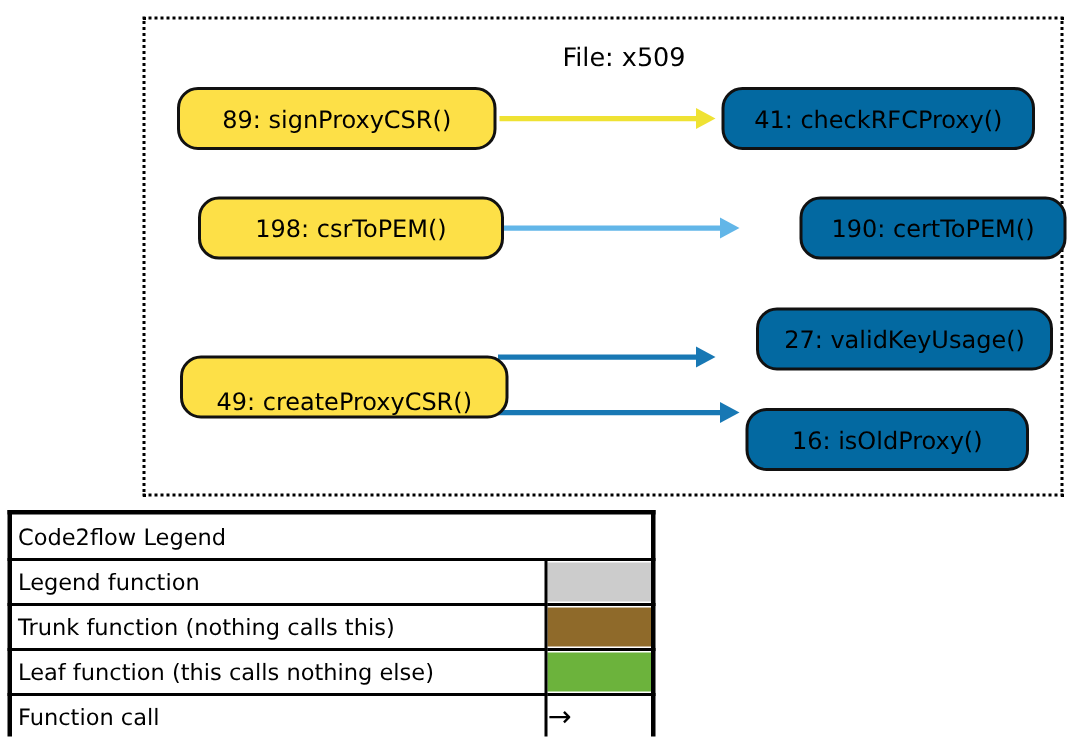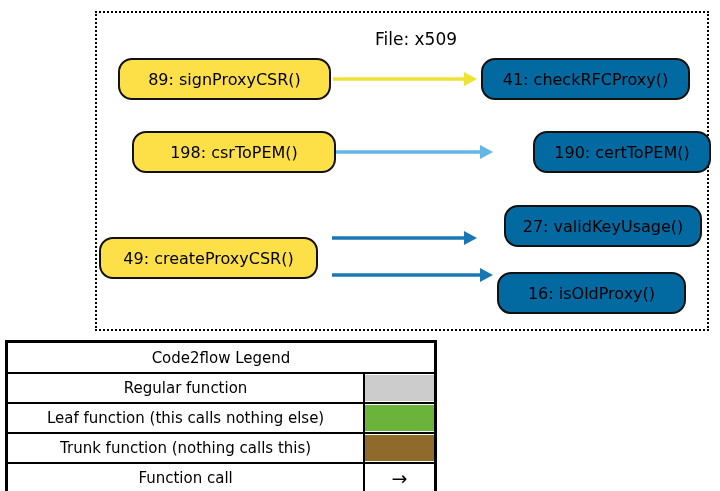--- a/index.html
+++ b/index.html
@@ -72,21 +72,20 @@
     top: 340px;
     width: 432px;
     border-collapse: collapse;
     border: 3px solid #000000;
     background: #ffffff;
   }
   #legend td {
     border: 2px solid #000000;
     font-size: 15px;
     color: #000000;
-    text-align: center;
     height: 26px;
     padding: 1px 4px;
     white-space: nowrap;
   }
   #legend td.label-cell { width: 354px; }
   #legend td.swatch-cell { width: 74px; padding: 0; }
   #legend td.title-cell { height: 27px; }
   .swatch { display: block; width: 100%; height: 26px; }
   .arrow-glyph { font-size: 19px; line-height: 26px; }
 </style>
@@ -125,49 +124,49 @@
     </div>
     <div class="node trunk" style="left: 132px; top: 131px; width: 204px;">
       <span>198: csrToPEM()</span>
     </div>
     <div class="node leaf" style="left: 497px; top: 131px; width: 178px; margin-left: 36px;">
       <span>190: certToPEM()</span>
     </div>
     <div class="node leaf" style="left: 481px; top: 205px; width: 198px; margin-left: 23px;">
       <span>27: validKeyUsage()</span>
     </div>
-    <div class="node trunk" style="left: 99px; top: 237px; width: 219px;">
+    <div class="node trunk" style="left: 120px; top: 237px; width: 219px; align-items: flex-end;">
       <span>49: createProxyCSR()</span>
     </div>
     <div class="node leaf" style="left: 497px; top: 272px; width: 189px;">
       <span>16: isOldProxy()</span>
     </div>
   </div>
 
 <table id="legend">
   <tbody id="legend-body">
     <tr>
       <td class="label-cell title-cell" colspan="2">Code2flow Legend</td>
     </tr>
   <tr>
-        <td class="label-cell">Regular function</td>
+        <td class="label-cell">Legend function</td>
         <td class="swatch-cell">
           <span class="swatch" style="background: rgb(204, 204, 204);"></span>
+        </td>
+      </tr>
+      <tr>
+        <td class="label-cell">Trunk function (nothing calls this)</td>
+        <td class="swatch-cell">
+          <span class="swatch" style="background: rgb(143, 106, 42);"></span>
         </td>
       </tr>
       <tr>
         <td class="label-cell">Leaf function (this calls nothing else)</td>
         <td class="swatch-cell">
           <span class="swatch" style="background: rgb(108, 179, 60);"></span>
-        </td>
-      </tr>
-      <tr>
-        <td class="label-cell">Trunk function (nothing calls this)</td>
-        <td class="swatch-cell">
-          <span class="swatch" style="background: rgb(143, 106, 42);"></span>
         </td>
       </tr>
       <tr>
         <td class="label-cell">Function call</td>
         <td class="swatch-cell"><span class="arrow-glyph">→</span></td>
       </tr>
     </tbody>
 </table>
 
 </body></html>

